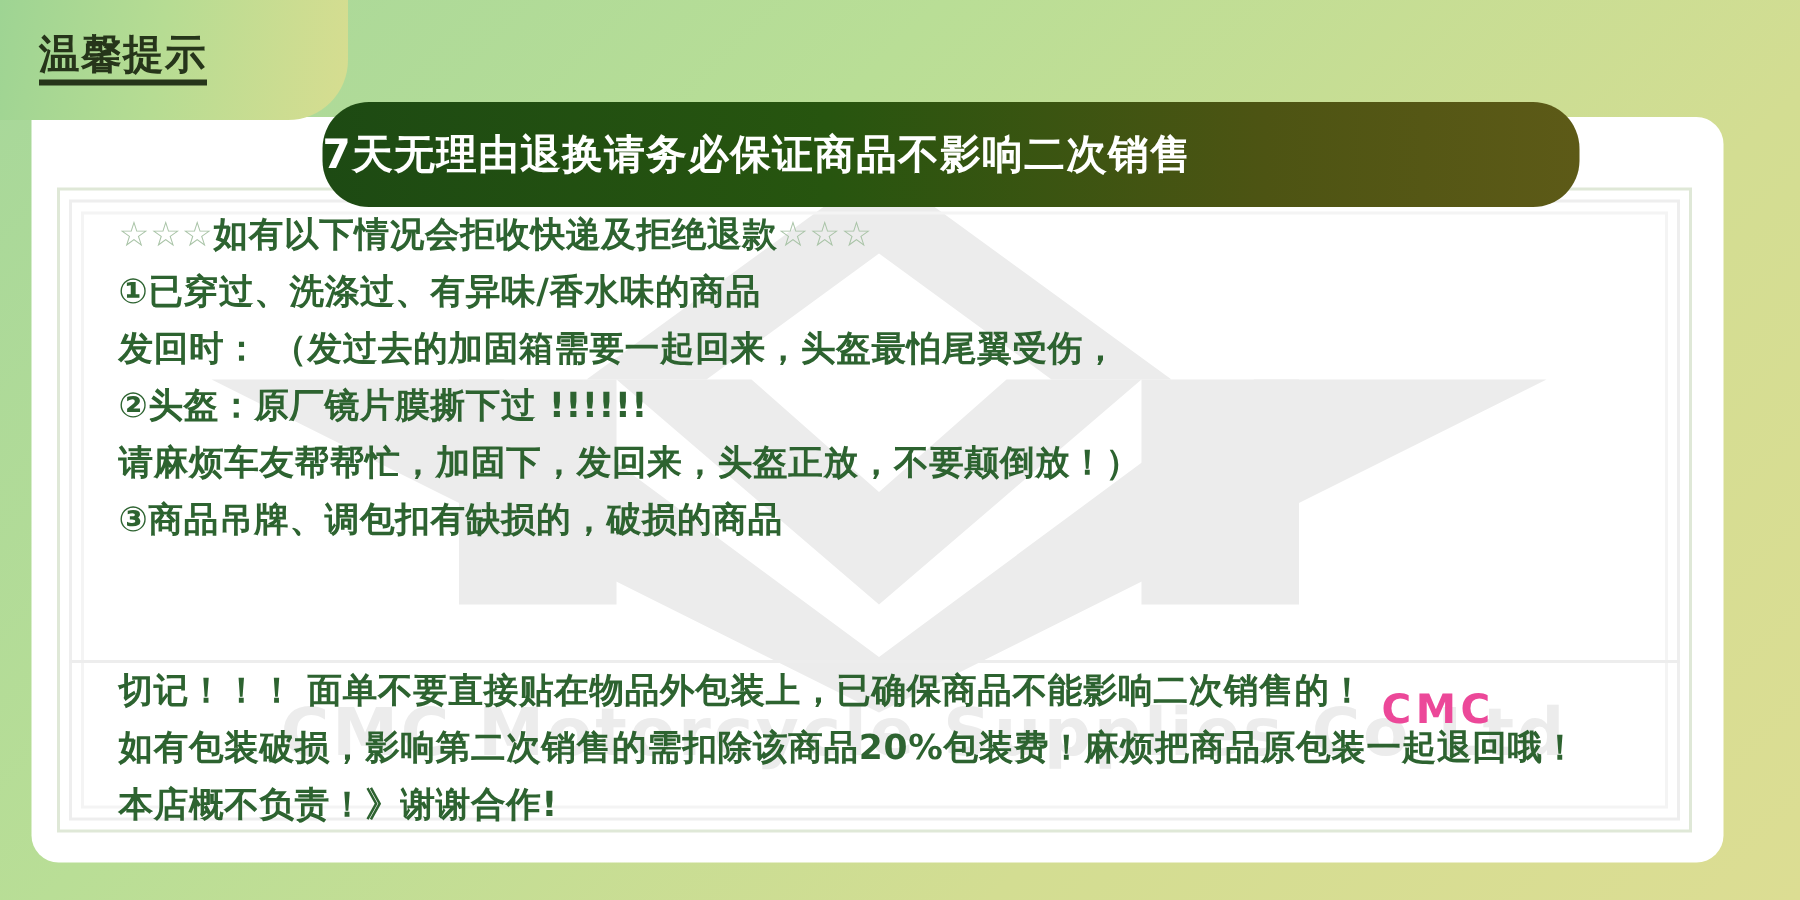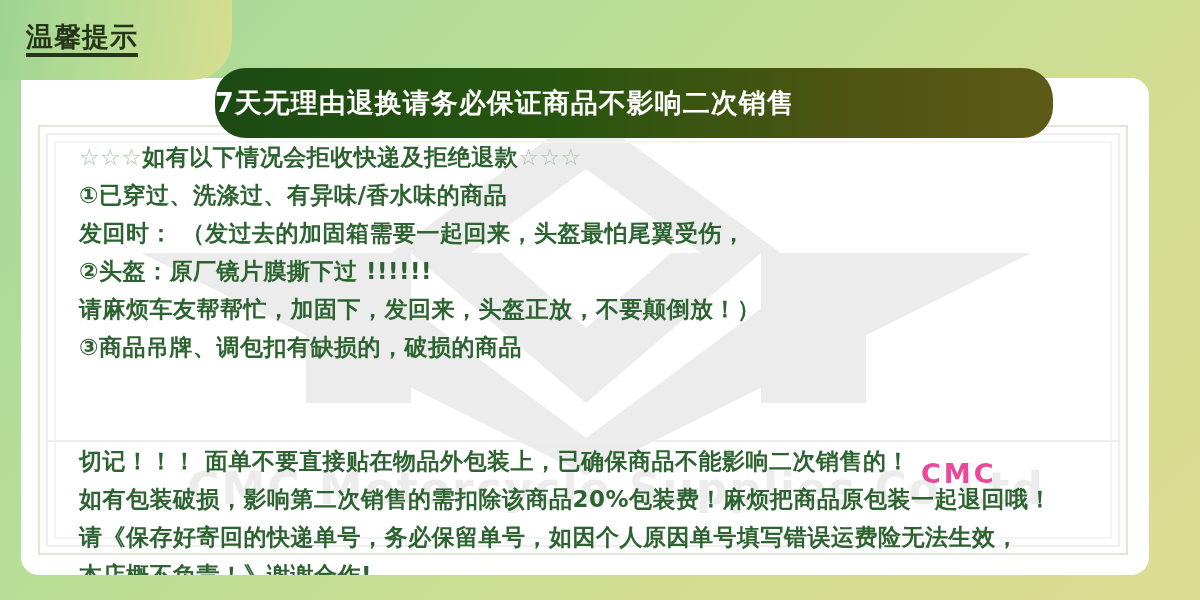--- a/index.html
+++ b/index.html
@@ -135,21 +135,20 @@
       <div class="line">发回时： （发过去的加固箱需要一起回来，头盔最怕尾翼受伤，</div>
       <div class="line">②头盔：原厂镜片膜撕下过  !!!!!!</div>
       <div class="line">请麻烦车友帮帮忙，加固下，发回来，头盔正放，不要颠倒放！）</div>
       <div class="line">③商品吊牌、调包扣有缺损的，破损的商品</div>
 
       <div class="gap"></div>
       <div class="gap"></div>
 
       <div class="line">切记！！！ 面单不要直接贴在物品外包装上，已确保商品不能影响二次销售的！</div>
       <div class="line">如有包装破损，影响第二次销售的需扣除该商品20%包装费！麻烦把商品原包装一起退回哦！</div>
-      <div class="line">请《保存好寄回的快递单号，务必保留单号，如因个人原因单号填写错误运费险无法生效，</div>
       <div class="line">本店概不负责！》谢谢合作!</div>
     </div>
   </div>
 
   <div id="tab">
     <span id="tab-title">温馨提示</span>
   </div>
 
   <div id="pill">
     <span id="pill-text">7天无理由退换请务必保证商品不影响二次销售</span>

